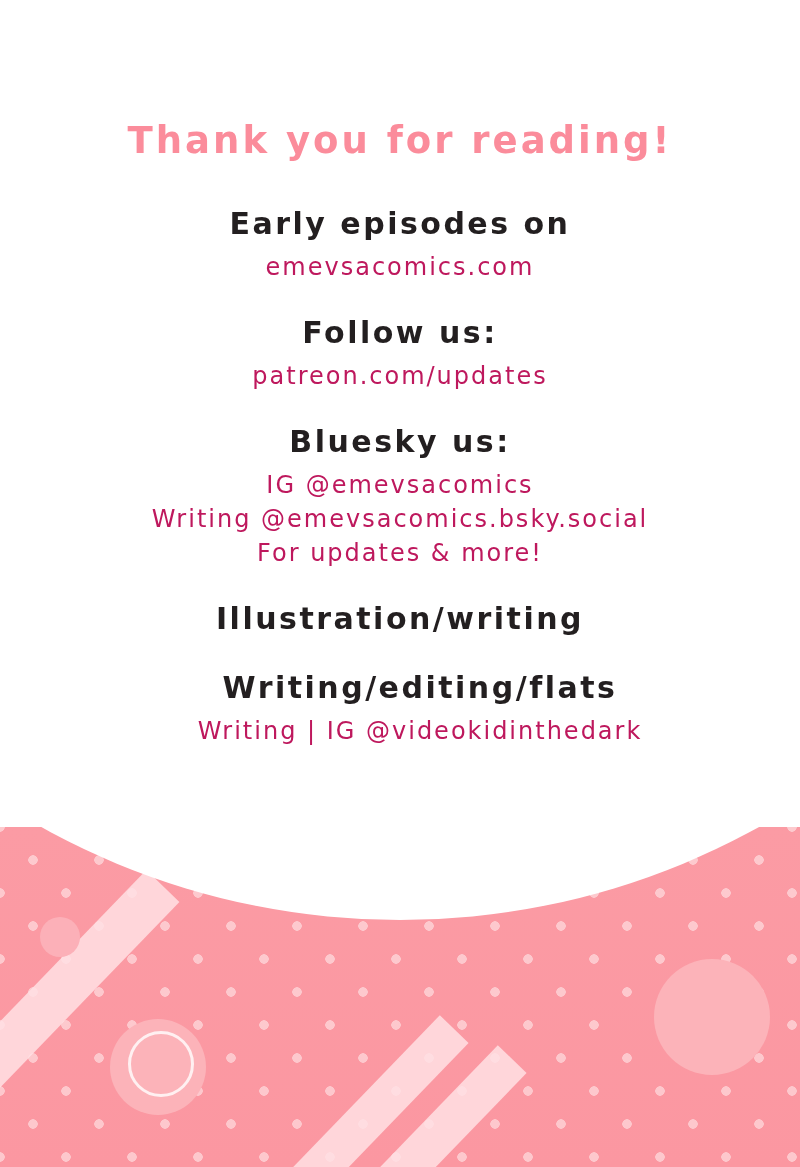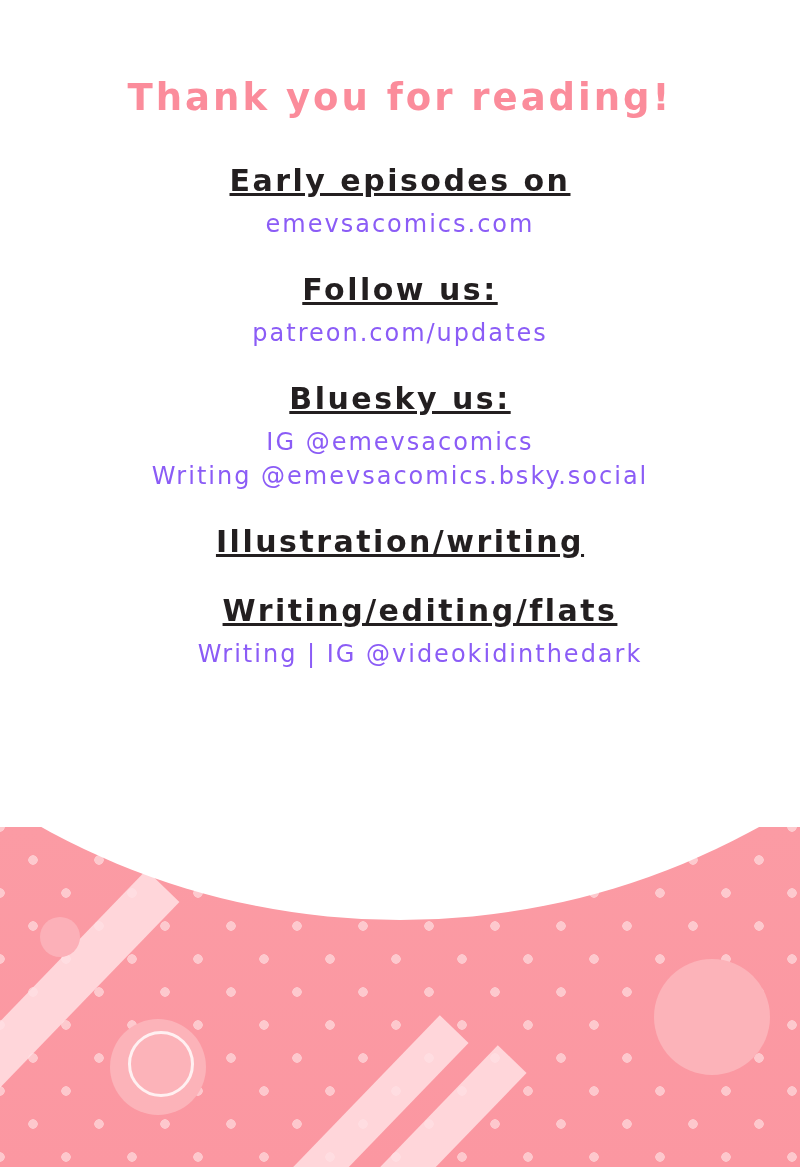--- a/index.html
+++ b/index.html
@@ -103,48 +103,47 @@
     background: #ffffff;
     border-radius: 50%;
     z-index: 1;
   }
 
   
   .credits {
     position: relative;
     z-index: 3;
     width: 800px;
-    padding-top: 76px;
+    padding-top: 119px;
     text-align: center;
     color: #231f20;
   }
 
   .thanks {
     color: #fb8c9b;
     font-size: 37px;
     letter-spacing: 3px;
     font-weight: bold;
     margin: 0 0 44px 0;
     font-family: "DejaVu Sans", sans-serif;
   }
 
   .head {
     font-size: 30px;
     letter-spacing: 2.5px;
     font-weight: bold;
     margin: 0;
     color: #231f20;
-    text-decoration: underline;
   }
 
   .sub {
     font-size: 24px;
     letter-spacing: 2px;
     margin: 12px 0 0 0;
-    color: #8b5cf6;
+    color: #be185d;
   }
 
   .sub.tight { margin-top: 6px; }
 
   .blk { margin-bottom: 34px; }
   .blk:last-child { margin-bottom: 0; margin-left: 40px; }
 </style>
 </head>
 <body>
 
@@ -172,20 +171,21 @@
 
   <div class="blk">
     <div class="head">Follow us:</div>
     <div class="sub">patreon.com/updates</div>
   </div>
 
   <div class="blk">
     <div class="head">Bluesky us:</div>
     <div class="sub">IG @emevsacomics</div>
     <div class="sub tight">Writing @emevsacomics.bsky.social</div>
+    <div class="sub tight">For updates &amp; more!</div>
   </div>
 
   <div class="blk">
     <div class="head">Illustration/writing</div>
   </div>
 
   <div class="blk">
     <div class="head">Writing/editing/flats</div>
     <div class="sub">Writing | IG @videokidinthedark</div>
   </div>

